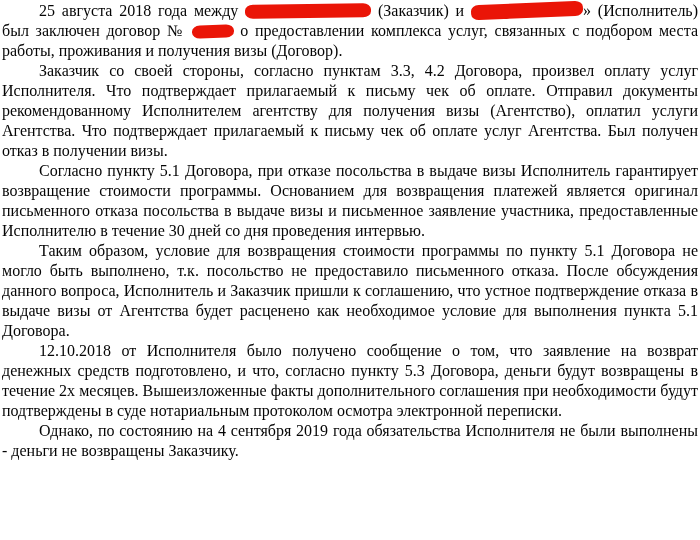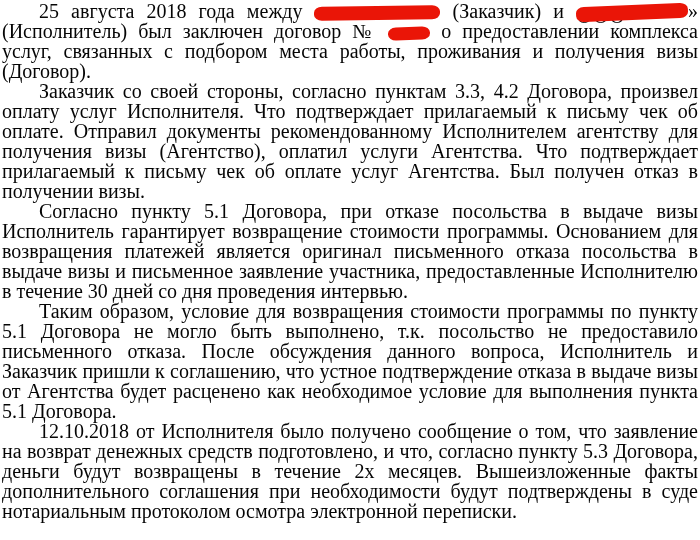--- a/index.html
+++ b/index.html
@@ -10,21 +10,21 @@
   html,body{margin:0;padding:0;}
   body{
     width:700px;height:540px;overflow:hidden;
     background:var(--page-bg);
   }
   .document{
     box-sizing:border-box;
     width:700px;height:540px;
     padding:1px 2px 0 2px;
     font-family:"Liberation Serif","DejaVu Serif",serif;
-    font-size:20px;
+    font-size:16px;
     line-height:20px;
     color:var(--text-color);
   }
   .para{
     margin:0;
     text-align:justify;
     text-indent:37px;
   }
   .redaction{
     display:inline-block;
@@ -51,13 +51,14 @@
 </style>
 </head>
 <body>
 
 <div class="document">
     <p class="para">25 августа 2018 года между <span class="redaction" style="width: 126px; height: 14px;"><span class="box" style="transform: rotate(-0.8deg);"></span></span> (Заказчик) и <span class="redaction" style="width: 112px; height: 15px;"><span class="peek">ООО</span><span class="box" style="transform: rotate(-2.4deg);"></span></span>» (Исполнитель) был заключен договор № <span class="redaction" style="width: 42px; height: 13px;"><span class="box" style="transform: rotate(-2deg);"></span></span> о предоставлении комплекса услуг, связанных с подбором места работы, проживания и получения визы (Договор).</p>
     <p class="para">Заказчик со своей стороны, согласно пунктам 3.3, 4.2 Договора, произвел оплату услуг Исполнителя. Что подтверждает прилагаемый к письму чек об оплате. Отправил документы рекомендованному Исполнителем агентству для получения визы (Агентство), оплатил услуги Агентства. Что подтверждает прилагаемый к письму чек об оплате услуг Агентства. Был получен отказ в получении визы.</p>
     <p class="para">Согласно пункту 5.1 Договора, при отказе посольства в выдаче визы Исполнитель гарантирует возвращение стоимости программы. Основанием для возвращения платежей является оригинал письменного отказа посольства в выдаче визы и письменное заявление участника, предоставленные Исполнителю в течение 30 дней со дня проведения интервью.</p>
     <p class="para">Таким образом, условие для возвращения стоимости программы по пункту 5.1 Договора не могло быть выполнено, т.к. посольство не предоставило письменного отказа. После обсуждения данного вопроса, Исполнитель и Заказчик пришли к соглашению, что устное подтверждение отказа в выдаче визы от Агентства будет расценено как необходимое условие для выполнения пункта 5.1 Договора.</p>
     <p class="para">12.10.2018 от Исполнителя было получено сообщение о том, что заявление на возврат денежных средств подготовлено, и что, согласно пункту 5.3 Договора, деньги будут возвращены в течение 2х месяцев. Вышеизложенные факты дополнительного соглашения при необходимости будут подтверждены в суде нотариальным протоколом осмотра электронной переписки.</p>
+    <p class="para">Однако, по состоянию на 4 сентября 2019 года обязательства Исполнителя не были выполнены - деньги не возвращены Заказчику.</p>
   </div>
 
 </body></html>

